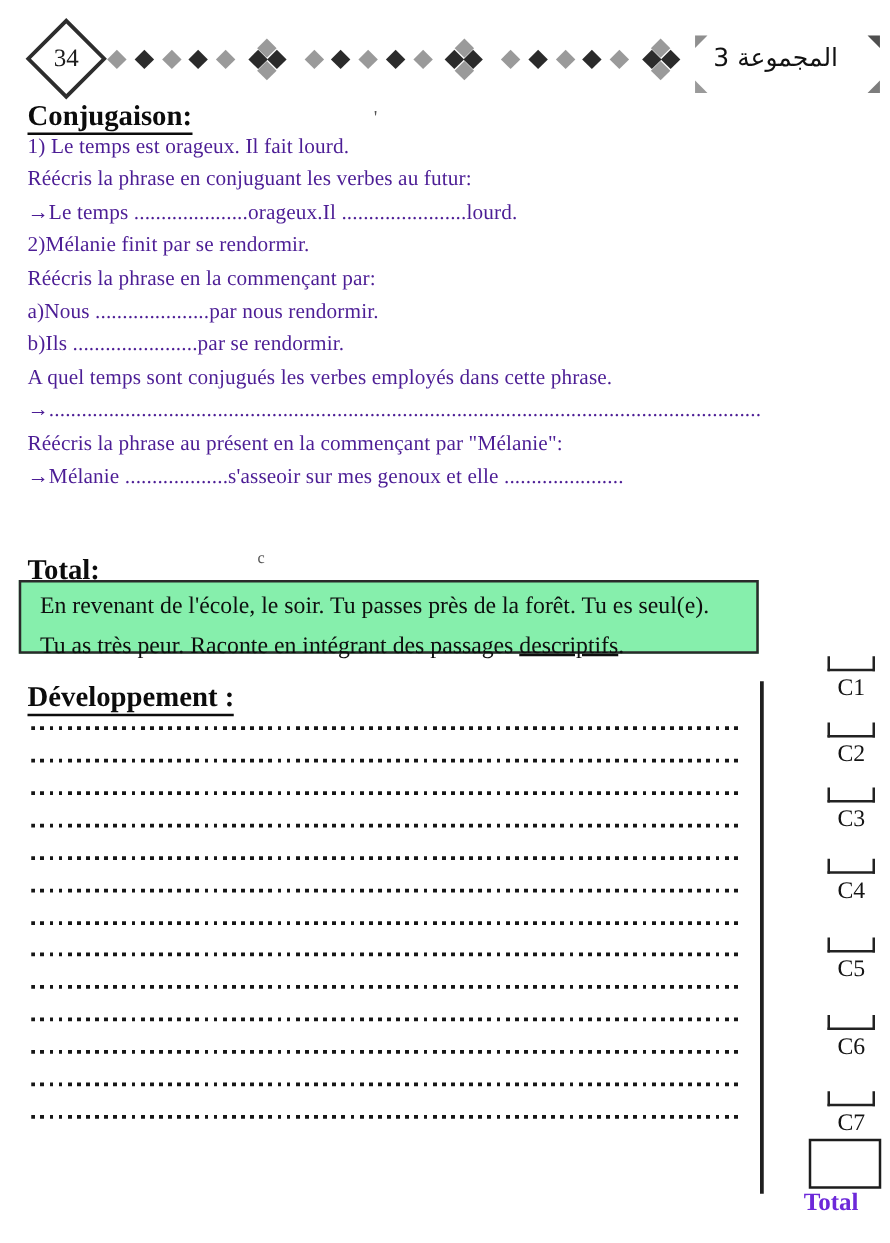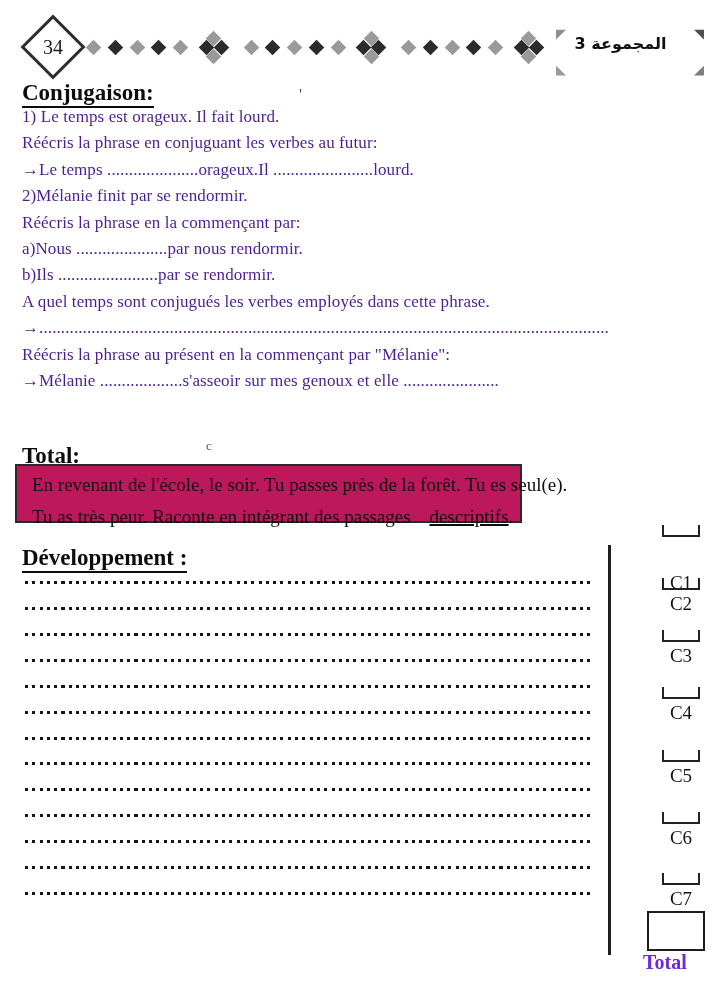--- a/index.html
+++ b/index.html
@@ -24,46 +24,46 @@
   .dm{width:11px;height:11px;transform:rotate(45deg);display:inline-block;}
   .dm.gy{background:#9a9a9a;}
   .dm.dk{background:#2b2b2b;}
   .cluster{position:relative;display:inline-block;width:38px;height:31px;}
   .cluster .dm{position:absolute;}
   .group{
     position:absolute; left:556px; top:27px; width:148px; height:49px;
   }
   .group-label{
     position:absolute; left:10px; right:29px; top:7px; text-align:center;
-    direction:rtl; font-family:"DejaVu Sans", sans-serif; font-weight:700; font-size:16px; color:#111;
+    direction:rtl; font-family:"DejaVu Sans", sans-serif; font-weight:400; font-size:20px; color:#111;
   }
   .corner{position:absolute; font-size:13px; line-height:13px; font-family:"DejaVu Sans",sans-serif;}
   .corner.tl{left:0; top:0; color:#8f8f8f;}
   .corner.tr{right:0; top:0; color:#4f4f4f;}
   .corner.bl{left:0; bottom:0; color:#9a9a9a;}
   .corner.br{right:0; bottom:0; color:#7d7d7d;}
   
   .h{
     position:absolute; left:22px; font-weight:700; font-size:23px; color:#0c0c0c;
     border-bottom:2.5px solid #0c0c0c; padding-bottom:0px; line-height:26px; white-space:nowrap;
   }
   
   .xlines{
     position:absolute; left:22px; top:104px; width:668px; white-space:nowrap; overflow:hidden;
   }
   .xline{font-size:17px; line-height:26.4px; letter-spacing:0.1px; color:#4c1d95;}
   
   .subject-box{
-    position:absolute; left:15px; top:464px; width:507px; height:59px;
-    border:2px solid #2a2a2a; box-sizing:border-box; background:#be185d;
+    position:absolute; left:15px; top:464px; width:592px; height:59px;
+    border:2px solid #2a2a2a; box-sizing:border-box; background:#86efac;
   }
   .subject-line{
     margin:6px 0 0 15px; font-size:19px; line-height:26px; white-space:nowrap; color:#0e0e0e;
   }
-  .subject-line .u{text-decoration:underline; text-decoration-thickness:1.5px;margin-left:14px;}
+  .subject-line .u{text-decoration:underline; text-decoration-thickness:1.5px;}
   
   .wline{
     position:absolute; left:25px; width:566px; height:3px;
     background:repeating-linear-gradient(90deg,#161616 0 3px,transparent 3px 7.3px);
   }
   
   .divider{position:absolute; left:608px; top:545px; width:3px; height:410px; background:#1f1f1f;}
   .sbracket{
     position:absolute; left:662px; width:38px; height:12px;
     border-left:2px solid #222; border-right:2px solid #222; border-bottom:2.5px solid #222;
@@ -173,21 +173,21 @@
     <div class="wline" style="top: 685px;"></div>
     <div class="wline" style="top: 711px;"></div>
     <div class="wline" style="top: 737px;"></div>
     <div class="wline" style="top: 762px;"></div>
     <div class="wline" style="top: 788px;"></div>
     <div class="wline" style="top: 814px;"></div>
     <div class="wline" style="top: 840px;"></div>
     <div class="wline" style="top: 866px;"></div>
     <div class="wline" style="top: 892px;"></div>
     <div class="sbracket" style="top: 525px;"></div>
-    <div class="slabel" style="top: 572px;">C1</div>
+    <div class="slabel" style="top: 540px;">C1</div>
     <div class="sbracket" style="top: 578px;"></div>
     <div class="slabel" style="top: 593px;">C2</div>
     <div class="sbracket" style="top: 630px;"></div>
     <div class="slabel" style="top: 645px;">C3</div>
     <div class="sbracket" style="top: 687px;"></div>
     <div class="slabel" style="top: 702px;">C4</div>
     <div class="sbracket" style="top: 750px;"></div>
     <div class="slabel" style="top: 765px;">C5</div>
     <div class="sbracket" style="top: 812px;"></div>
     <div class="slabel" style="top: 827px;">C6</div>

